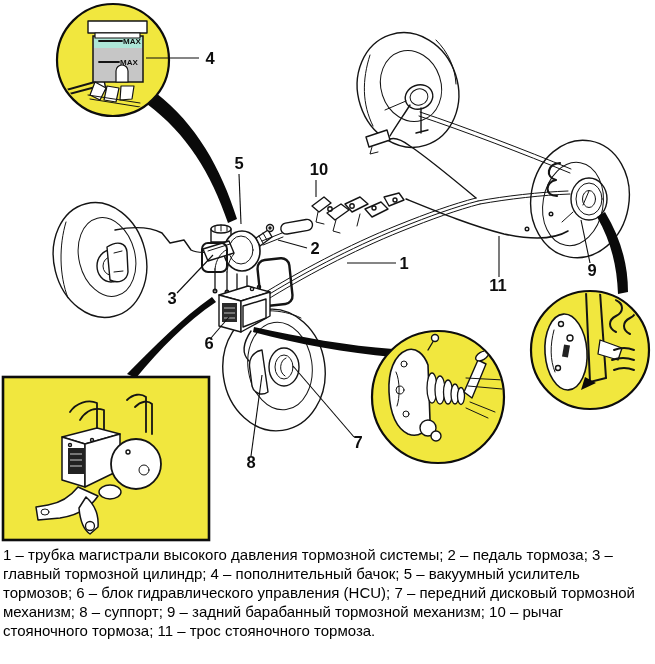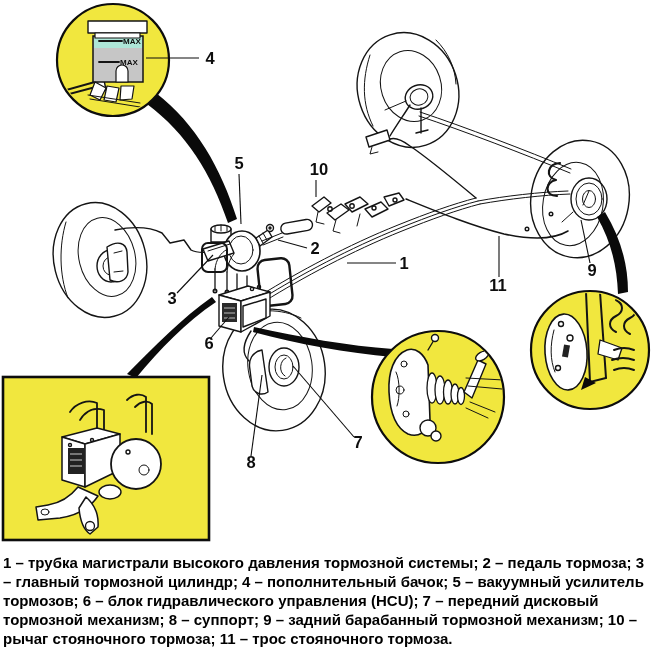--- a/index.html
+++ b/index.html
@@ -2,21 +2,21 @@
 <html><head>
 <meta charset="utf-8">
 <style>
   html,body{margin:0;padding:0;background:#fff;}
   body{width:655px;height:664px;position:relative;overflow:hidden;
        font-family:"Liberation Sans",sans-serif;}
   #diagram{position:absolute;left:0;top:0;}
   .callout{font-family:"Liberation Sans",sans-serif;font-size:16.5px;font-weight:700;fill:#0d0d0d;}
   .maxlbl{font-family:"Liberation Sans",sans-serif;font-size:8px;font-weight:700;fill:#0d0d0d;}
   #caption{position:absolute;left:0;top:543px;width:649px;padding:2px 3px 0 3px;
-           font-size:15px;font-weight:700;line-height:19px;color:#000;margin-top:8px;}
+           font-size:15px;font-weight:400;line-height:19px;color:#000;}
   .ink{stroke:#141414;fill:none;stroke-width:1.4;stroke-linecap:round;stroke-linejoin:round;}
   .thin{stroke:#141414;fill:none;stroke-width:1;stroke-linecap:round;stroke-linejoin:round;}
   .wht{fill:#ffffff;stroke:#141414;stroke-width:1.4;stroke-linejoin:round;}
   .leader{stroke:#0d0d0d;stroke-width:1.1;fill:none;}
   .swoosh{fill:#0a0a0a;stroke:none;}
 </style>
 </head>
 <body>
 
 <svg id="diagram" width="655" height="545" viewBox="0 0 655 545" xmlns="http://www.w3.org/2000/svg">

